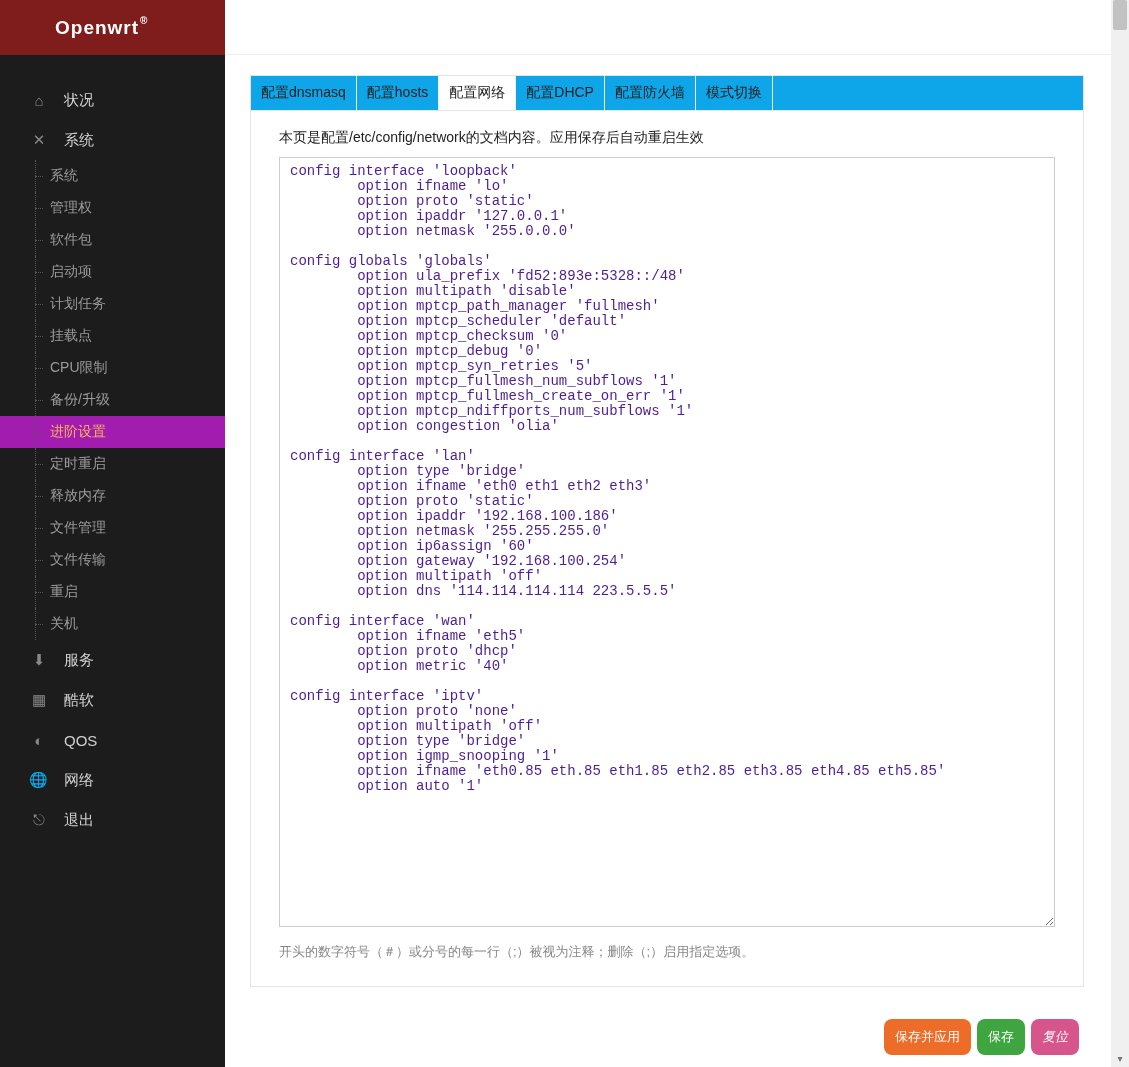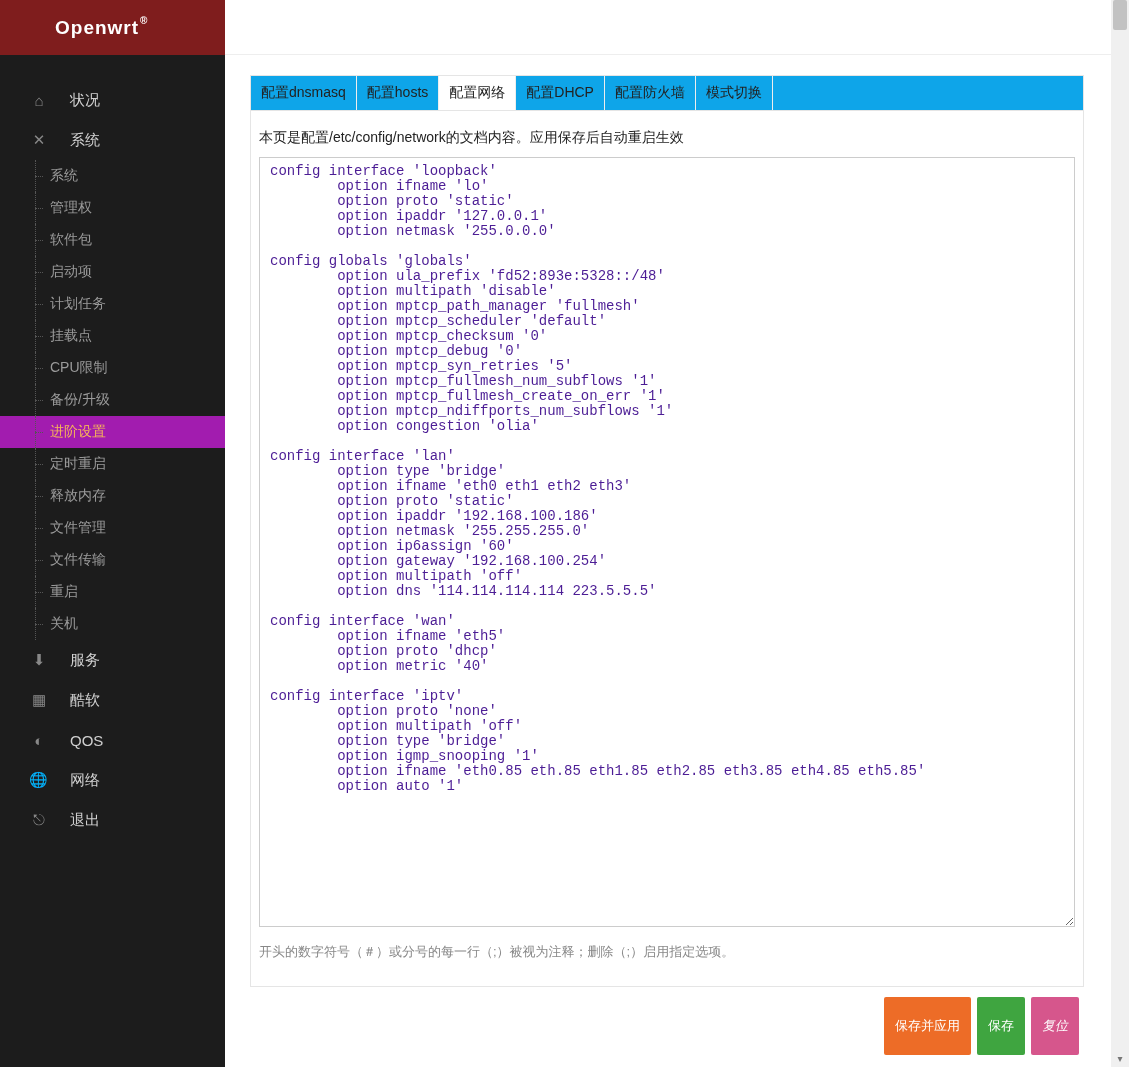--- a/index.html
+++ b/index.html
@@ -44,21 +44,21 @@
     }
     .menu-item {
       display: flex; align-items: center;
       height: 40px;
       padding-left: 28px;
       font-size: 15px;
       color: #d0d0d0;
       cursor: pointer;
     }
     .menu-item .icon { width: 22px; display:inline-flex; justify-content:center; color:#888;}
-    .menu-item .label { margin-left: 20px; }
+    .menu-item .label { margin-left: 14px; }
     .sub-item {
       display: flex; align-items: center;
       height: 32px;
       padding-left: 50px;
       font-size: 14px;
       color: #9a9a9a;
       cursor: pointer;
       position: relative;
     }
     .sub-item::before{
@@ -99,21 +99,21 @@
       border-right: 1px solid #eee;
     }
     .tab.active {
       background: #fff;
       font-weight: 500;
     }
     .panel {
       border: 1px solid #e5e5e5;
       border-top: none;
       background: #fff;
-      padding: 18px 8px 25px;
+      padding: 18px 28px 25px;
     }
     .desc {
       font-size: 14px;
       color: #222;
       margin-bottom: 10px;
     }
     textarea.cfg {
       width: 100%;
       height: 770px;
       border: 1px solid #ccc;
@@ -132,24 +132,24 @@
       margin-top: 12px;
     }
     .buttons {
       position: absolute;
       right: 30px;
       bottom: 12px;
       display: flex;
       gap: 6px;
     }
     .btn {
-      padding: 20px 11px;
+      padding: 9px 11px;
       font-size: 13px;
       color: #fff;
-      border-radius: 2px;
+      border-radius: 8px;
       border: none;
       cursor: pointer;
     }
     .btn-orange { background: #ed6c27; }
     .btn-green  { background: #3fa540; }
     .btn-pink   { background: #d6568c; font-style: italic; }
     
     .vscroll {
       position: absolute; right: 0; top:0; width: 18px; bottom:0;
       background: #f0f0f0;

